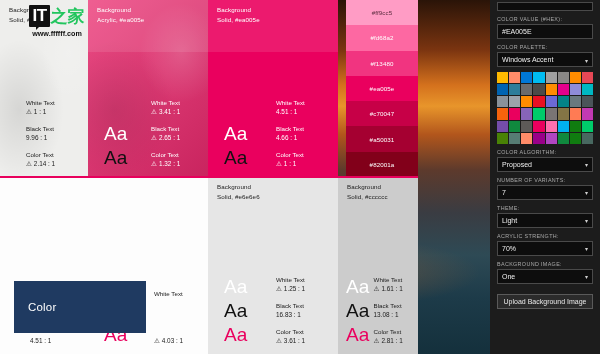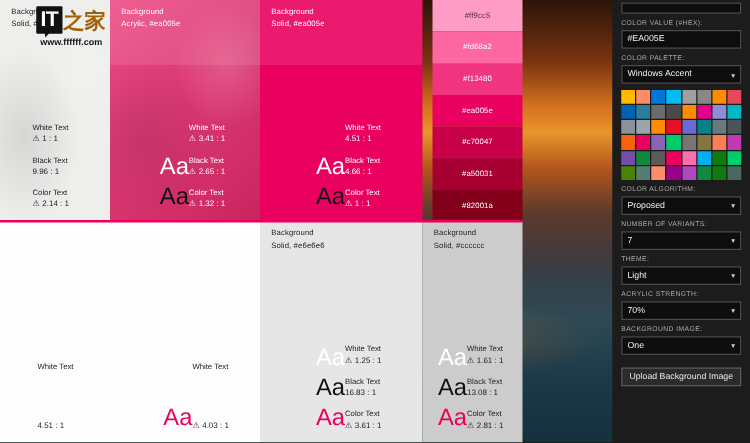--- a/index.html
+++ b/index.html
@@ -52,21 +52,21 @@
   .cell .hdr .l2 { display: block; }
 
   .samples {
     position: absolute; left: 0; bottom: 8px;
     width: 100%;
     display: flex;
     align-items: flex-end;
     padding: 0 8px 0 16px;
   }
   .aa-col { display: flex; flex-direction: column; gap: 1px; width: 52px; }
-  .aa { font-size: 19px; line-height: 23px; font-weight: 400; text-align: right; }
+  .aa { font-size: 19px; line-height: 23px; font-weight: 400; }
   .aa-white { color: #ffffff; }
   .aa-black { color: #111111; }
   .aa-color { color: #ea005e; }
 
   .ratio-col { margin-left: auto; width: 54px; }
   .ratio-group { margin-bottom: 7px; }
   .ratio-group:last-child { margin-bottom: 0; }
   .ratio-label { font-size: 6.2px; line-height: 9px; }
   .ratio-value {
     font-size: 6.4px; line-height: 10px;
@@ -172,21 +172,21 @@
     padding: 2px 3px 3px 3px;
     position: relative;
     border-radius: 1px;
     letter-spacing: -.5px;
   }
   .wm-it::after {
     content:""; position:absolute; left: 7px; bottom: -3px;
     border-left: 4px solid #111;
     border-bottom: 4px solid transparent;
   }
-  .wm-cn { color: #a16207; font-size: 17px; line-height: 17px; }
+  .wm-cn { color: #22c55e; font-size: 17px; line-height: 17px; }
   .wm-url { color: #111; font-size: 7.2px; font-weight: 700; margin-top: 2px; }
 
   
   .sidebar {
     position: relative;
     z-index: 4;
     width: 110px; height: 354px;
     margin-left: auto;
     background: #1c1c1c;
     padding: 2px 7px 0 7px;
@@ -485,20 +485,23 @@
           <span>#c70047</span>
         </div>
         <div class="sw" style="background: rgb(165, 0, 49); color: rgb(255, 255, 255);">
           <span>#a50031</span>
         </div>
         <div class="sw" style="background: rgb(130, 0, 26); color: rgb(255, 255, 255);">
           <span>#82001a</span>
         </div>
       </div>
 
+    <div class="color-tip">
+      <span>Color</span>
+    </div>
 
     <div class="watermark">
       <div class="wm-logo">
         <span class="wm-it">IT</span>
         <span class="wm-cn">之家</span>
       </div>
       <div class="wm-url">www.ffffff.com</div>
     </div>
   </div>
 

